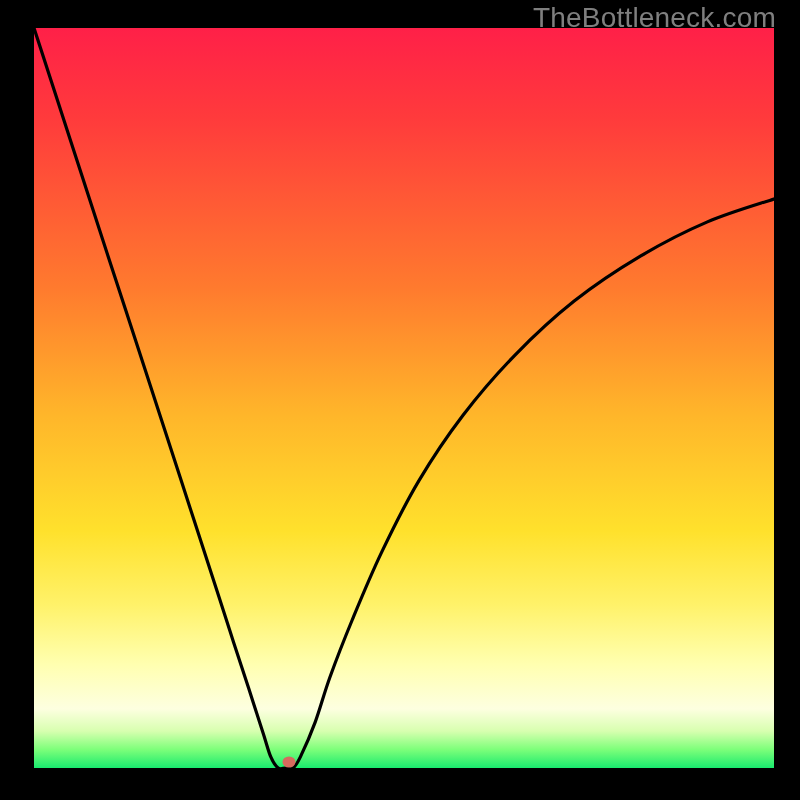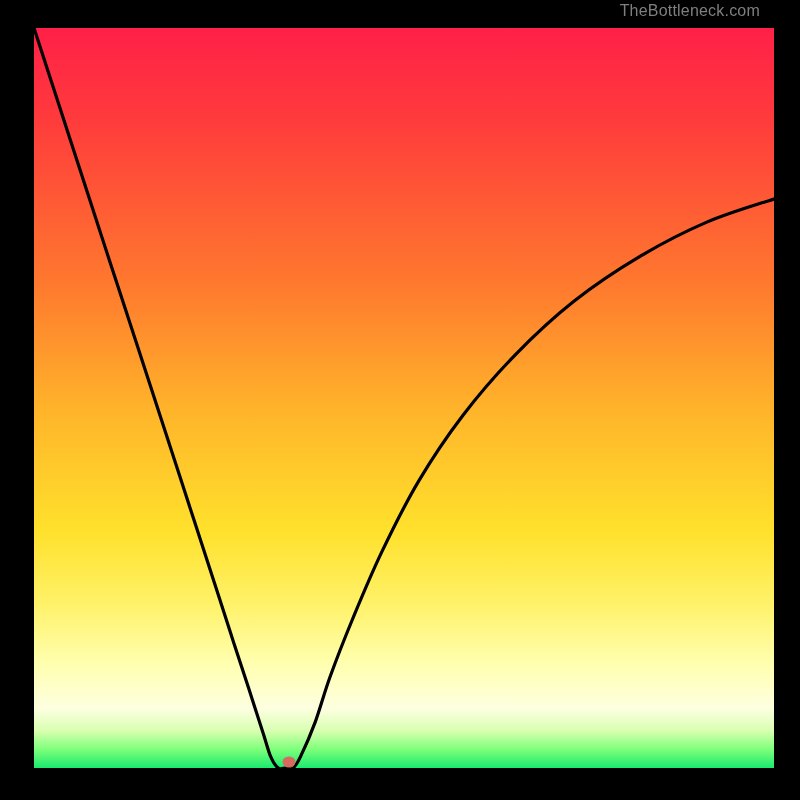--- a/index.html
+++ b/index.html
@@ -13,23 +13,23 @@
   }
   .frame {
     position: relative;
     width: 800px;
     height: 800px;
     background: #000;
   }
   .watermark {
     position: absolute;
     top: 2px;
-    right: 40px;
+    right: 24px;
     color: #7f7f7f;
-    font-size: 16px;
+    font-size: 28px;
     letter-spacing: 0.2px;
     z-index: 20;
   }
   .plot-area {
     position: absolute;
     left: 34px;
     top: 28px;
     width: 740px;
     height: 740px;
     overflow: hidden;

